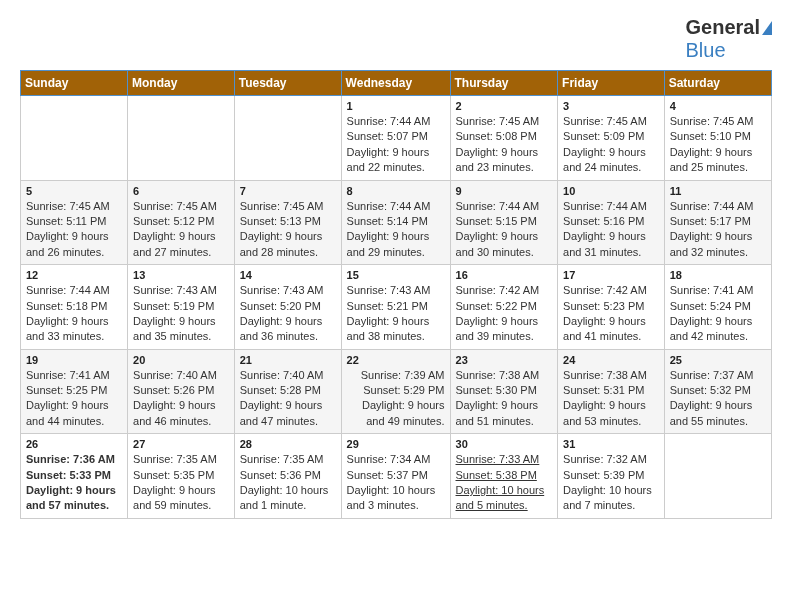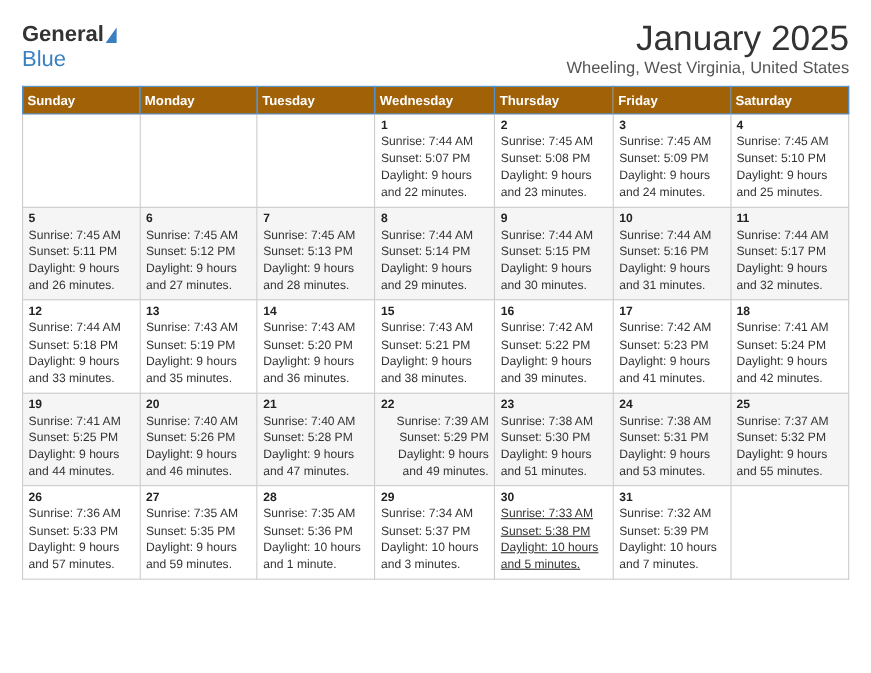--- a/index.html
+++ b/index.html
@@ -10,23 +10,24 @@
       min-height: 612px;
     }
     .page {
       width: 792px;
       min-height: 612px;
       background: #fff;
       padding: 16px 20px 10px 20px;
     }
     .header {
       display: flex;
-      align-items: center;
+      align-items: flex-end;
       justify-content: space-between;
       margin-bottom: 8px;
+      flex-direction: column;
     }
     .logo {
       display: flex;
       flex-direction: column;
       align-items: flex-start;
     }
     .logo-text {
       display: flex;
       align-items: center;
     }
@@ -108,24 +109,20 @@
 
 <div class="page">
   <div class="header">
     <div class="logo">
       <div class="logo-text">
         <span class="logo-general">General</span>
         <span class="logo-icon"></span>
       </div>
       <span class="logo-blue">Blue</span>
     </div>
-    <div class="title-section">
-      <div class="main-title">January 2025</div>
-      <div class="subtitle">Wheeling, West Virginia, United States</div>
-    </div>
   </div>
 
   <table class="calendar">
     <thead>
       <tr>
       <th>Sunday</th>
           <th>Monday</th>
           <th>Tuesday</th>
           <th>Wednesday</th>
           <th>Thursday</th>
@@ -291,21 +288,21 @@
           <td>
             <div class="day-number">25</div>
             <div class="day-info" style="white-space: pre-line;">Sunrise: 7:37 AM
 Sunset: 5:32 PM
 Daylight: 9 hours and 55 minutes.</div>
           </td>
         </tr>
         <tr>
           <td>
             <div class="day-number">26</div>
-            <div class="day-info" style="white-space: pre-line;">Sunrise: 7:36 AM
+            <div class="day-info" style="white-space: pre-line; font-weight: bold;">Sunrise: 7:36 AM
 Sunset: 5:33 PM
 Daylight: 9 hours and 57 minutes.</div>
           </td>
           <td>
             <div class="day-number">27</div>
             <div class="day-info" style="white-space: pre-line;">Sunrise: 7:35 AM
 Sunset: 5:35 PM
 Daylight: 9 hours and 59 minutes.</div>
           </td>
           <td>

